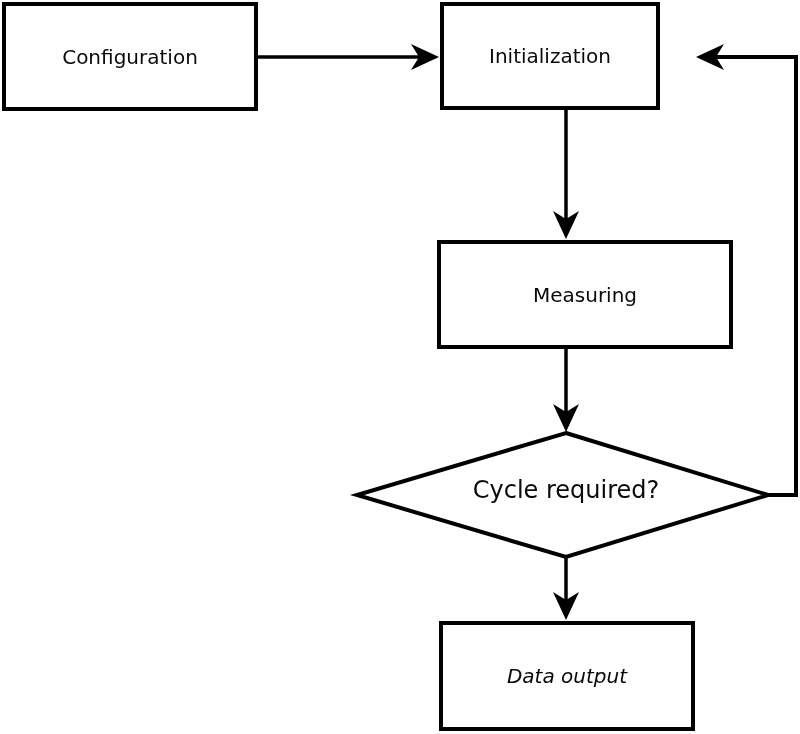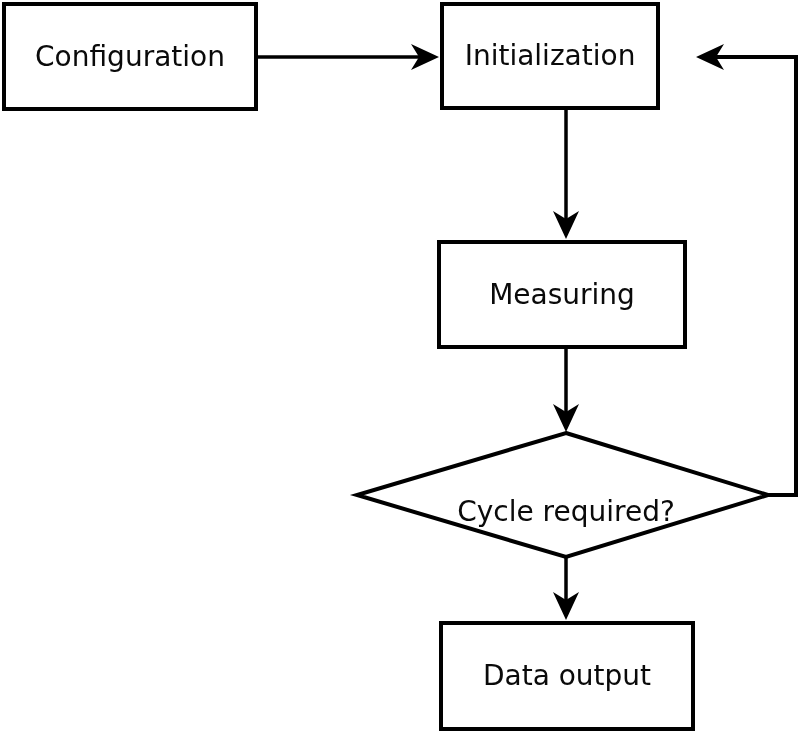--- a/index.html
+++ b/index.html
@@ -24,38 +24,38 @@
     height: 734px;
   }
   .node {
     position: absolute;
     box-sizing: border-box;
     border: 4px solid #000000;
     background: #ffffff;
     display: flex;
     align-items: center;
     justify-content: center;
-    font-size: 28px;
+    font-size: 20px;
     line-height: 1;
     white-space: nowrap;
   }
   #node-configuration { left: 2px;   top: 2px;   width: 256px; height: 109px; }
   #node-initialization { left: 440px; top: 2px;   width: 220px; height: 108px; }
-  #node-measuring      { left: 437px; top: 240px; width: 250px; height: 109px; }
-  #node-data-output    { left: 439px; top: 621px; width: 256px; height: 110px; }
+  #node-measuring      { left: 437px; top: 240px; width: 296px; height: 109px; }
+  #node-data-output    { left: 439px; top: 621px; width: 256px; height: 110px; font-style: italic; }
   .diamond-label {
     position: absolute;
     left: 416px;
-    top: 490px;
+    top: 468px;
     width: 300px;
     height: 44px;
     display: flex;
     align-items: center;
     justify-content: center;
-    font-size: 28px;
+    font-size: 24px;
     line-height: 1;
     white-space: nowrap;
   }
 </style>
 </head>
 <body>
 
 <div class="canvas">
 
   <svg class="edge-layer" width="800" height="734" viewBox="0 0 800 734" aria-hidden="true">

